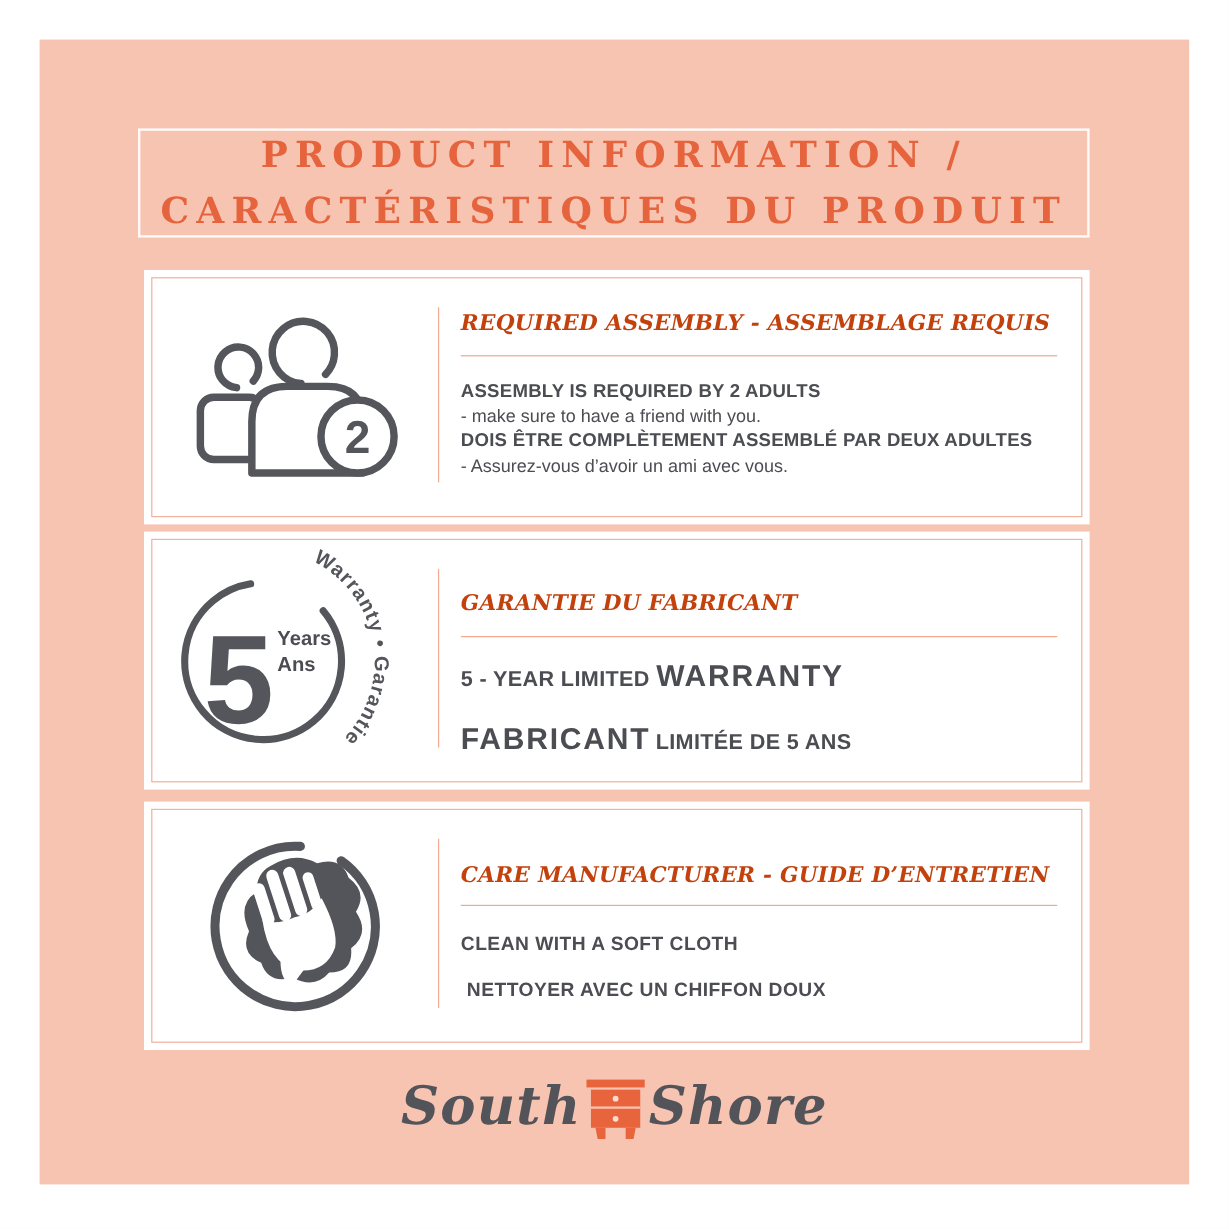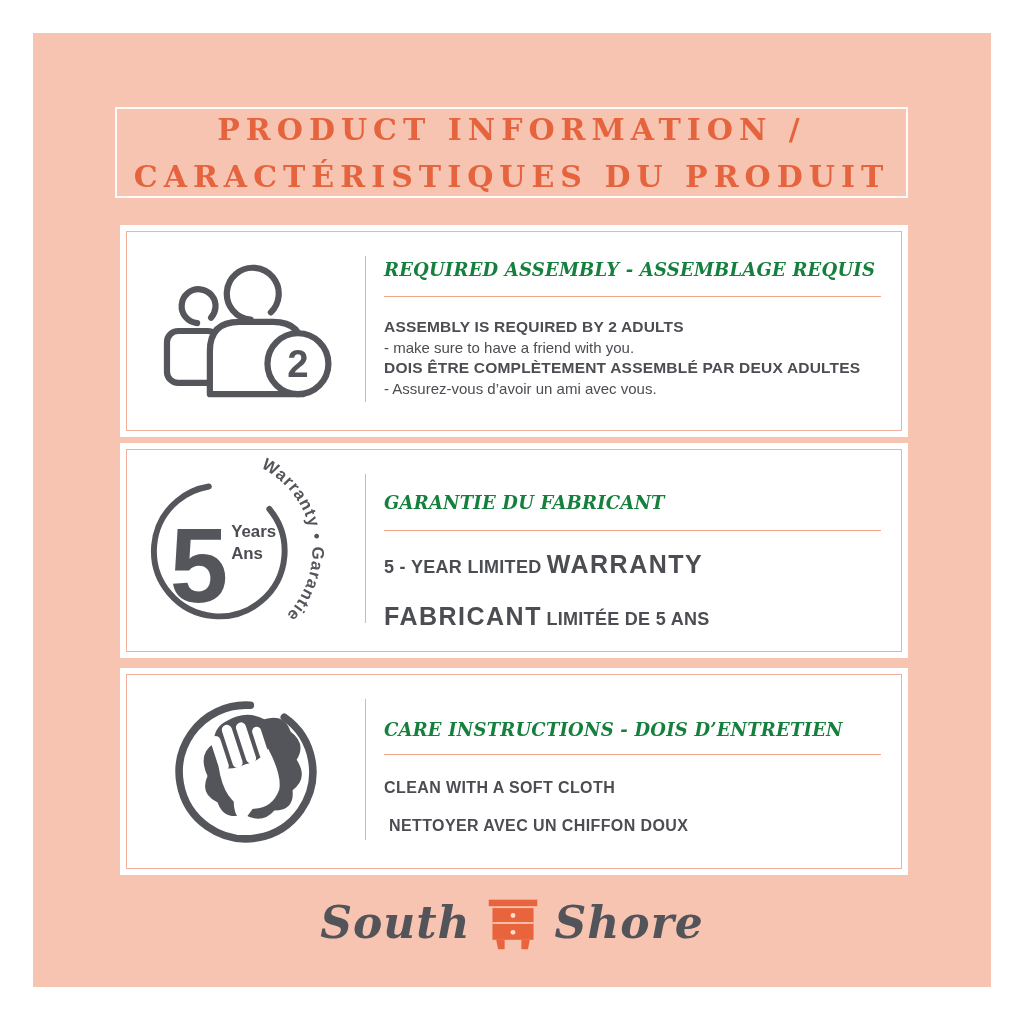--- a/index.html
+++ b/index.html
@@ -34,39 +34,39 @@
     width:100%; height:100%; border:1px solid #F3B09B; display:flex; overflow:hidden;
   }
   .icon-col { width:238px; flex:0 0 238px; display:flex; align-items:center; justify-content:center; }
   .vdiv { width:1px; flex:0 0 1px; background:#F2AC93; margin:24px 0 28px 0; }
   .content { flex:1; padding:0 12px 0 18px; }
   .card-1 .content { padding-top:27px; }
   .card-2 .content { padding-top:20px; }
   .card-3 .content { padding-top:44px; }
   .card-heading {
     font-family:"DejaVu Serif", serif; font-style:italic; font-weight:700;
-    font-size:18px; letter-spacing:0.2px; color:#15803d; line-height:22px;
+    font-size:18px; letter-spacing:0.2px; color:#c2410c; line-height:22px;
   }
   .rule { height:1px; background:#F0A78D; margin:15px 8px 0 0; }
   .card-2 .rule { margin-top:16px; }
   .card-3 .rule { margin-top:13px; }
   .para { margin-top:20px; line-height:20.5px; color:#4C4D52; }
   .para + .para { margin-top:0; }
   .bold-line { font-weight:700; font-size:15.5px; letter-spacing:0.2px; }
   .note-line { font-weight:400; font-size:15px; }
   .w-line { margin-top:19px; color:#4C4D52; white-space:nowrap; }
   .w-line2 { margin-top:23px; }
   .w-pre { font-size:18px; font-weight:700; letter-spacing:0.3px; }
   .w-em  { font-size:25px; font-weight:700; letter-spacing:1.5px; }
   .care-line { margin-top:24px; color:#4C4D52; font-weight:700; font-size:16px; letter-spacing:0.4px; }
   .care-line.fr { margin-top:20px; margin-left:5px; }
   
   .footer {
     position:absolute; left:0; top:860px; width:100%;
-    display:flex; align-items:center; justify-content:center; gap:14px;
+    display:flex; align-items:center; justify-content:center; 
   }
   .brand-script {
     font-family:"DejaVu Serif", serif; font-style:italic; font-weight:700;
     font-size:44px; color:#53545A; letter-spacing:1px; line-height:1;
   }
   svg { display:block; }
   svg text { font-family:"Liberation Sans", sans-serif; }
 </style>
 </head>
 <body>
@@ -155,21 +155,21 @@
               <rect x="70" y="29" width="10" height="44" rx="5"></rect>
               <rect x="84" y="31" width="10" height="42" rx="5"></rect>
               <rect x="98" y="40" width="9" height="33" rx="4.5"></rect>
               <path d="M56 66 Q50 102 70 114 Q92 124 106 106 Q113 93 108 64 Q96 74 82 72 Q66 74 56 66 Z"></path>
               <path d="M60 102 Q54 120 64 124 L78 114 Z"></path>
             </g>
           </svg>
         </div>
         <div class="vdiv"></div>
         <div class="content">
-          <h2 class="card-heading">CARE INSTRUCTIONS - DOIS D’ENTRETIEN</h2>
+          <h2 class="card-heading">CARE MANUFACTURER - GUIDE D’ENTRETIEN</h2>
           <div class="rule"></div>
           <div class="care-line">CLEAN WITH A SOFT CLOTH</div>
           <div class="care-line fr">NETTOYER AVEC UN CHIFFON DOUX</div>
         </div>
       </div>
     </section>
 
     <div class="footer">
       <span class="brand-script">South</span>
       <svg width="56" height="60" viewBox="0 0 60 62">

